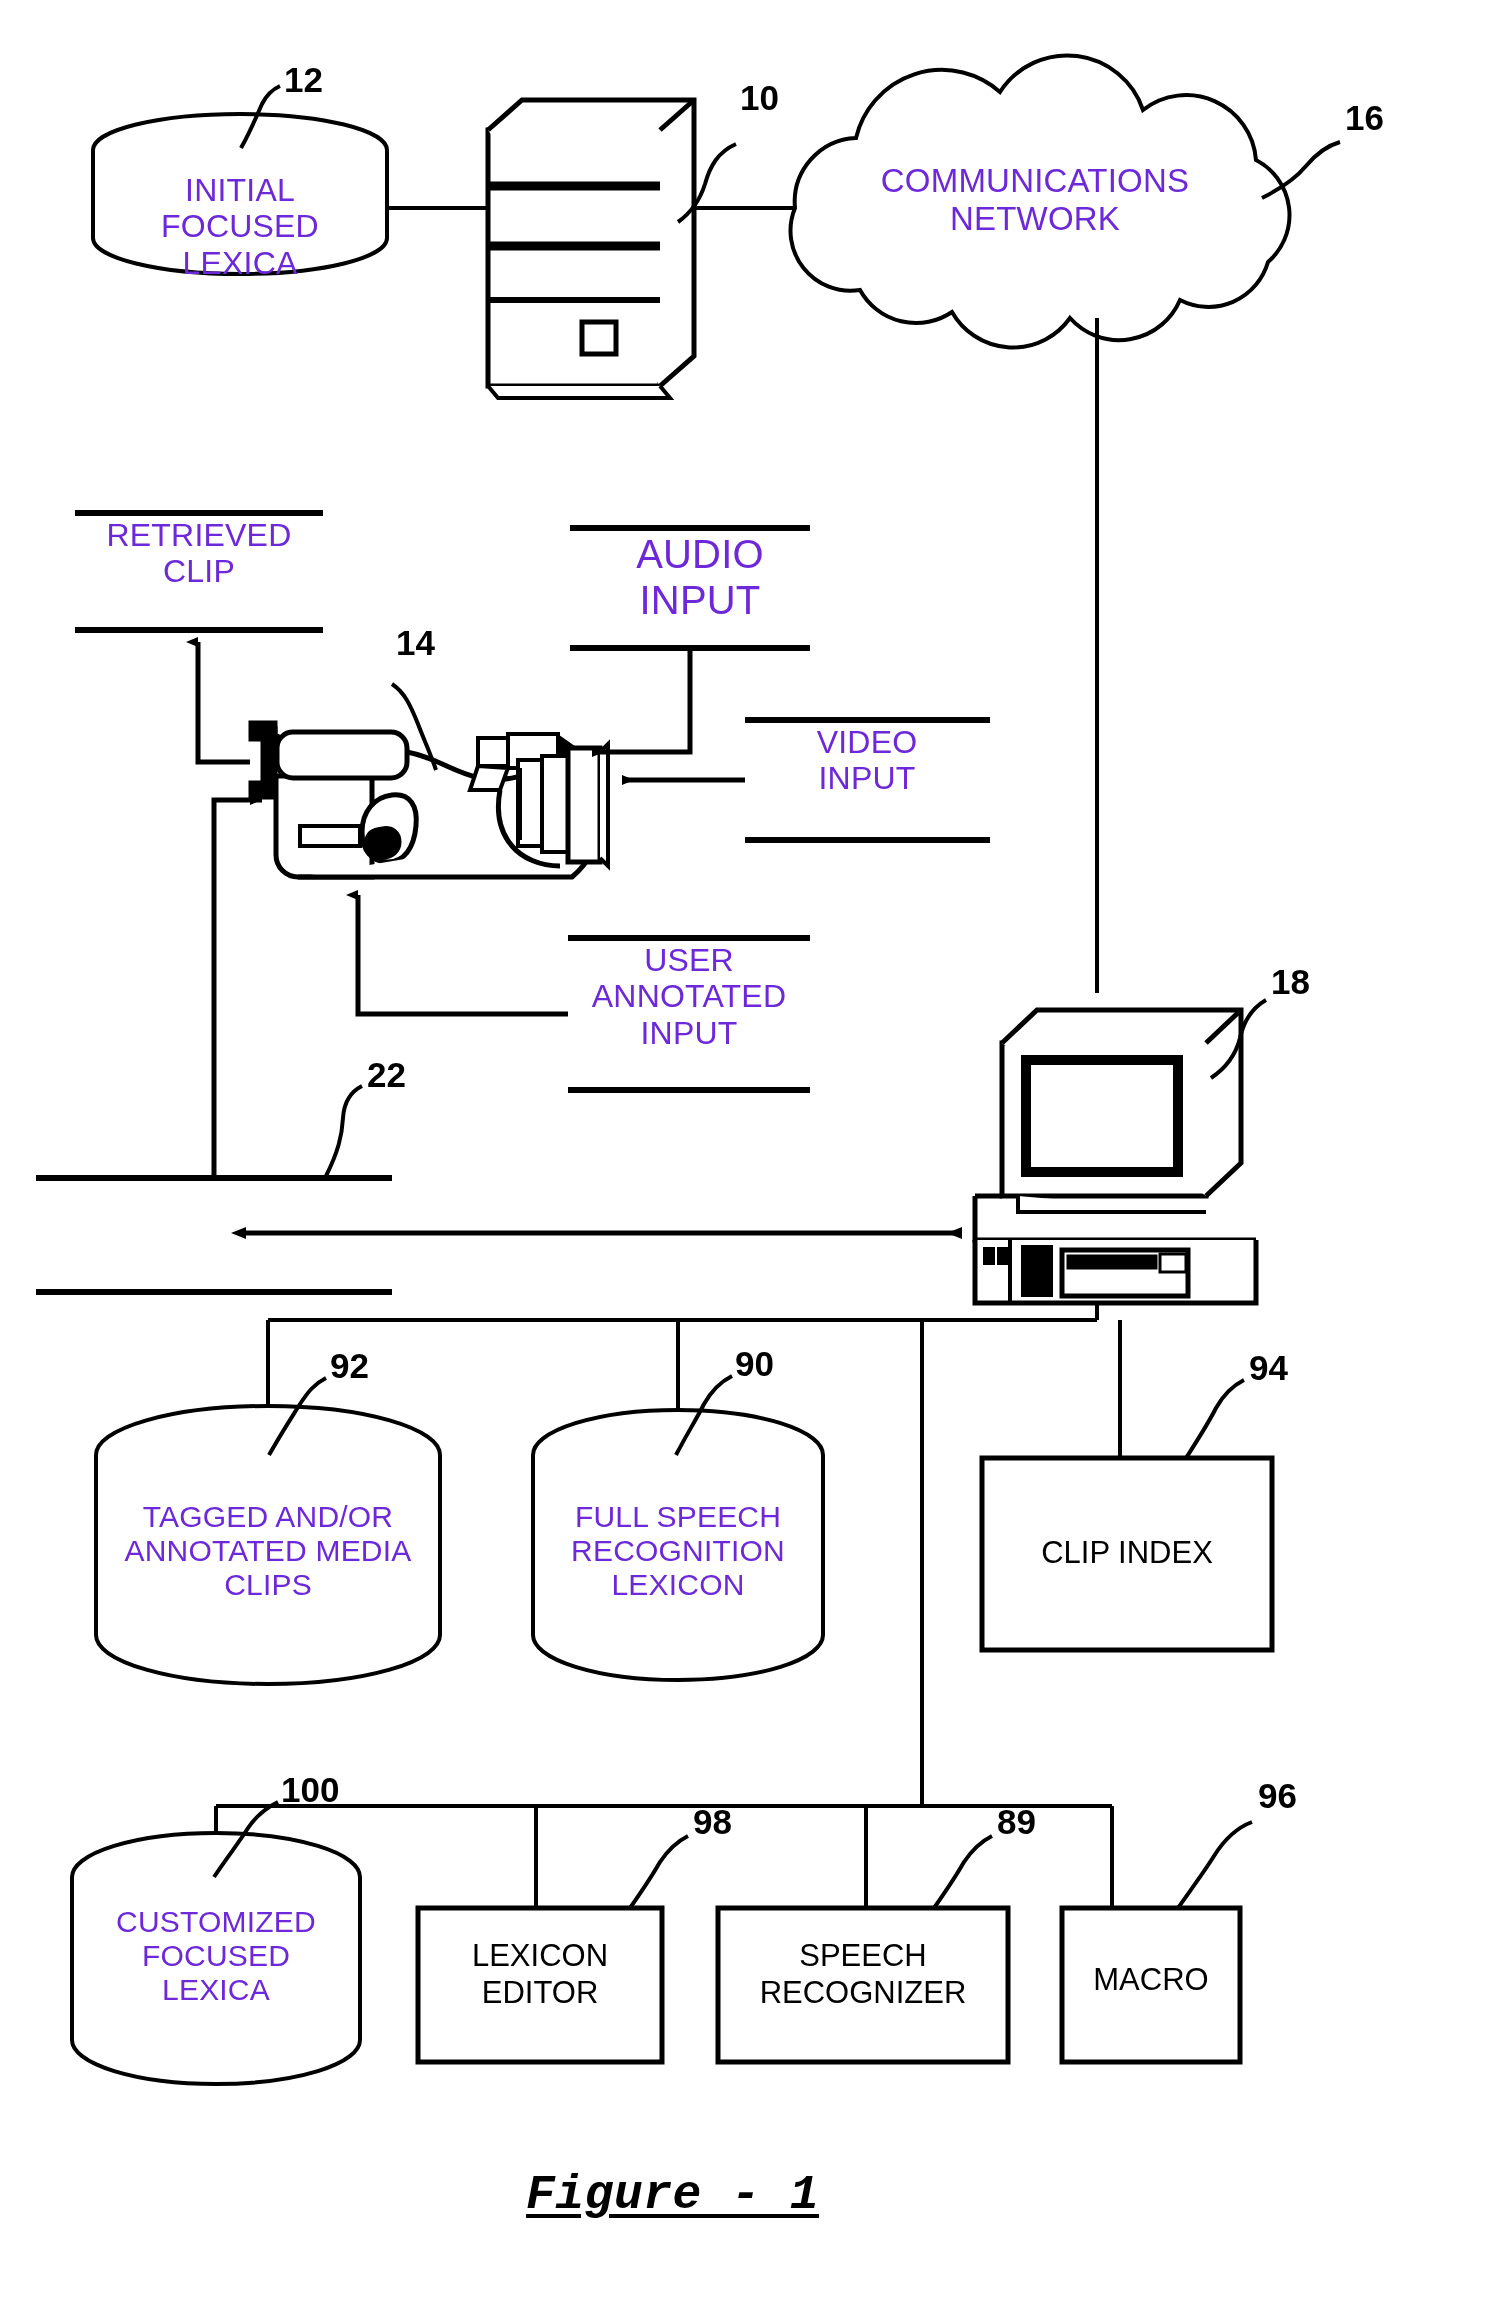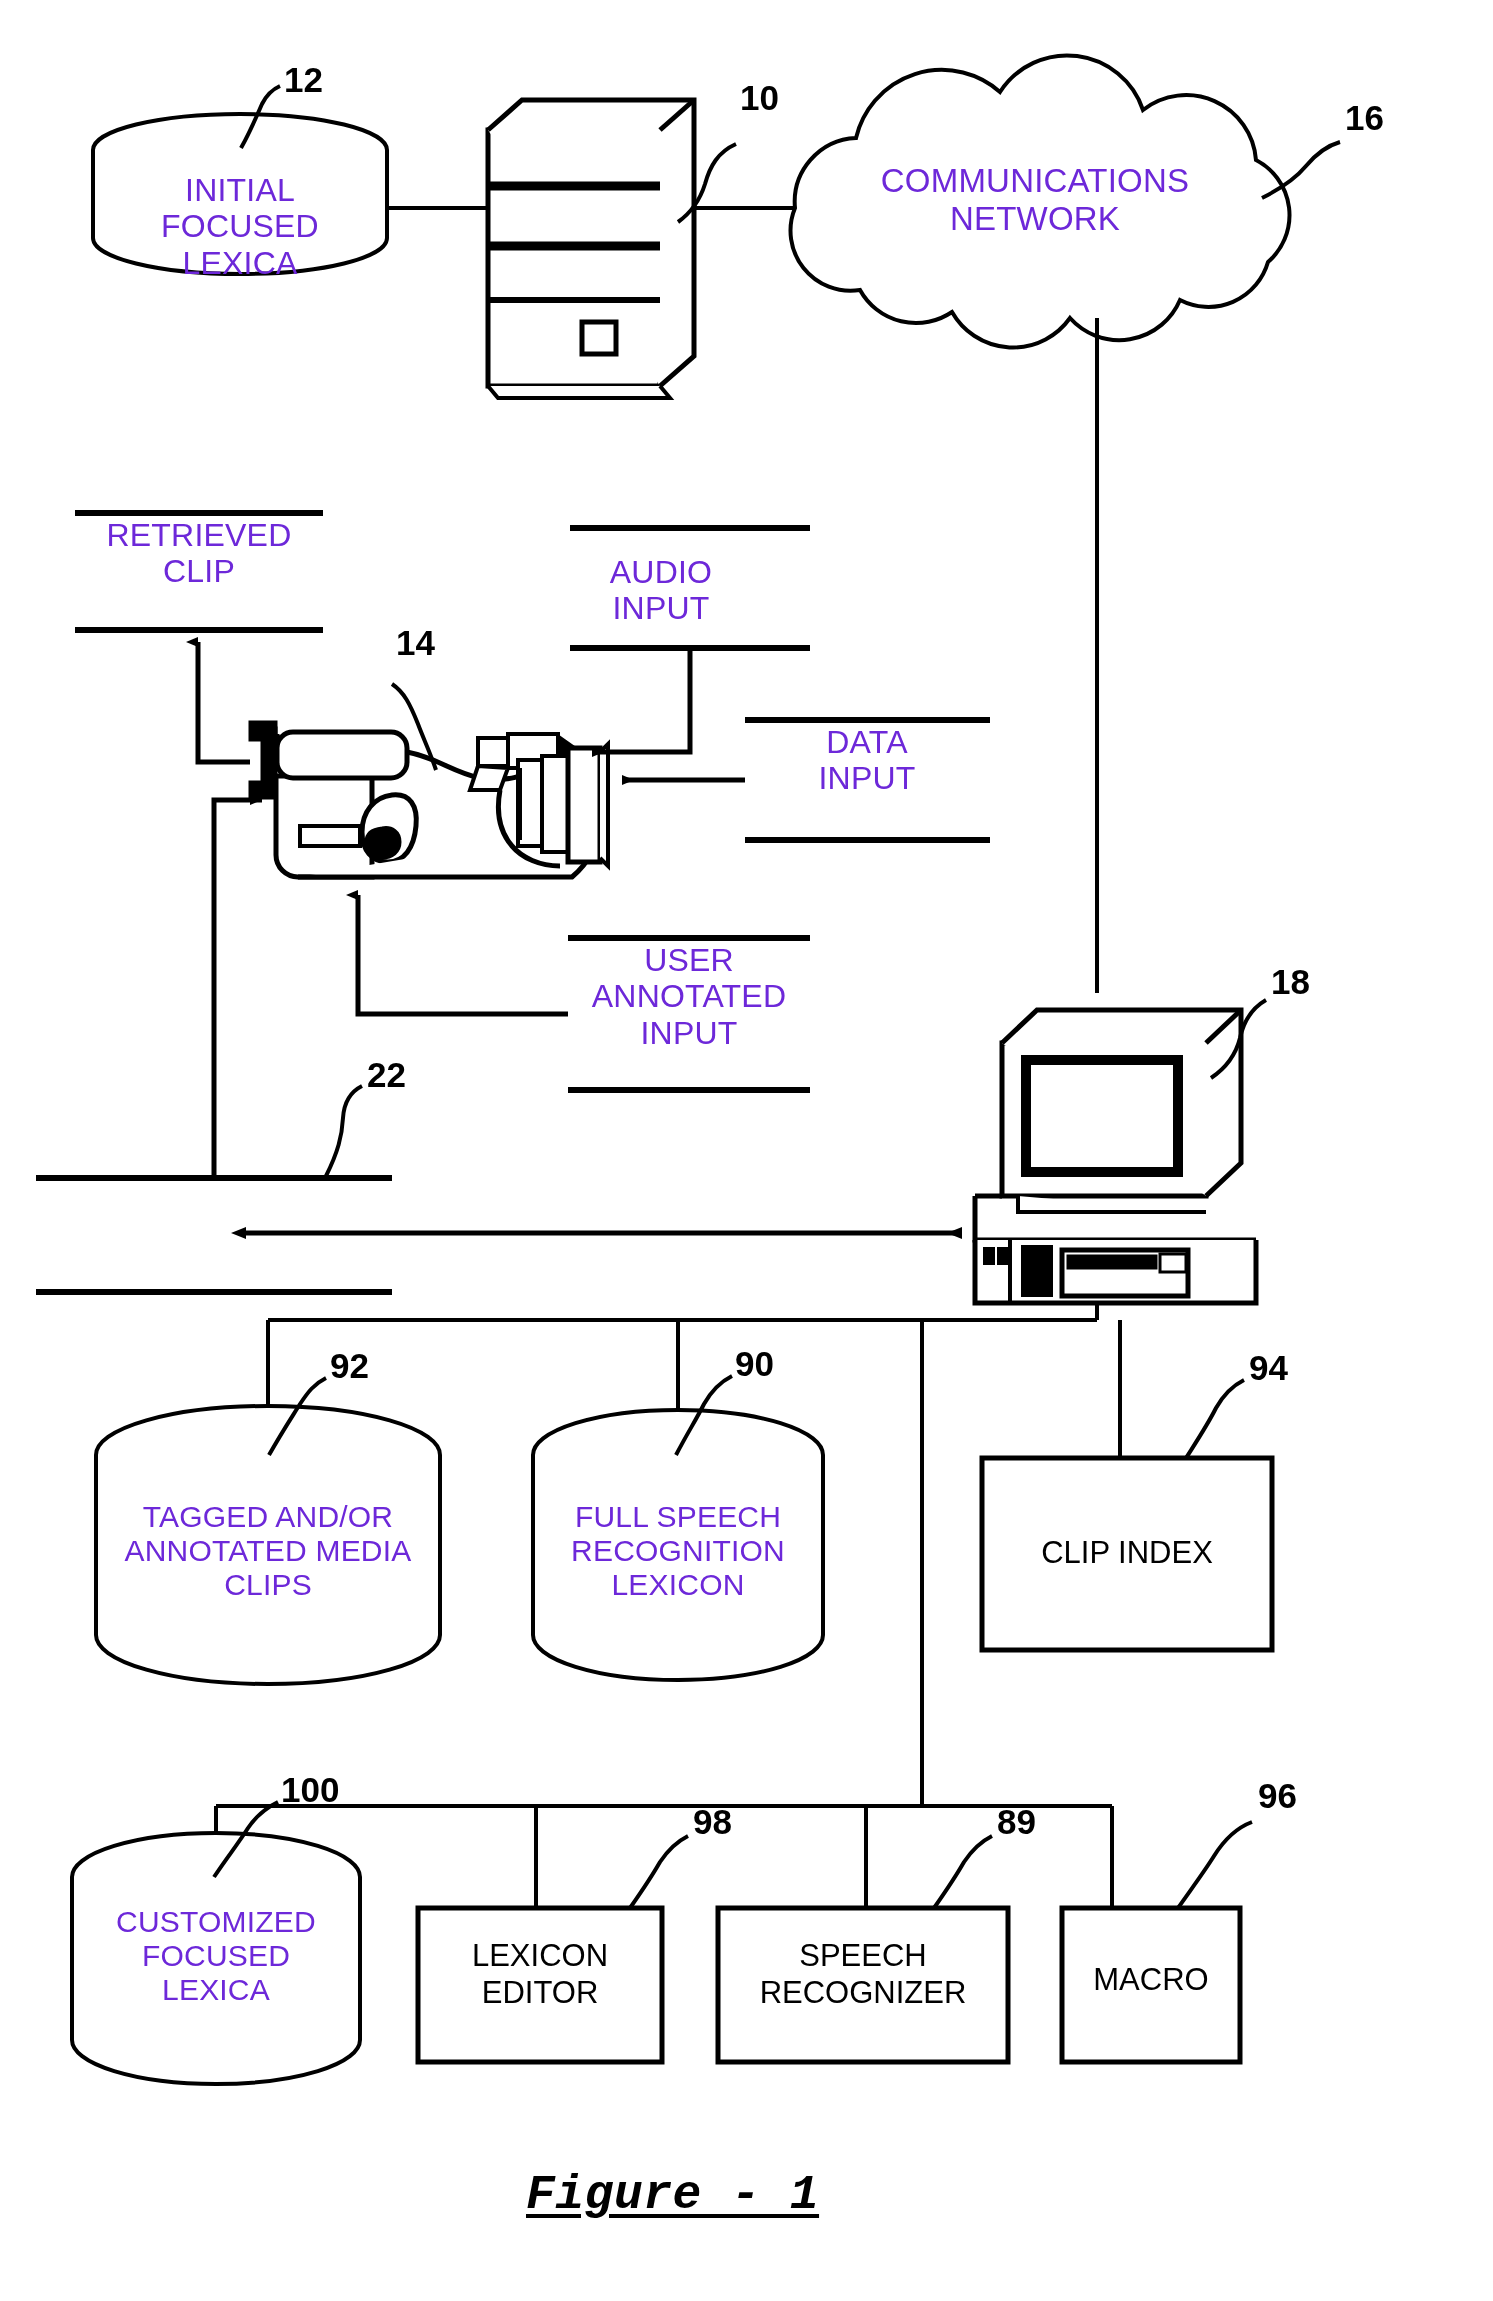--- a/index.html
+++ b/index.html
@@ -310,24 +310,24 @@
 EDITOR</div>
 
   <div class="boxlabel" style="left:718px; top:1938px; width:290px; font-size:31px;">SPEECH
 RECOGNIZER</div>
 
   <div class="boxlabel" style="left:1062px; top:1962px; width:178px; font-size:31px;">MACRO</div>
 
   <div class="lbl" style="left:68px; top:517px; width:262px; font-size:32px;">RETRIEVED
 CLIP</div>
 
-  <div class="lbl" style="left:536px; top:532px; width:250px; font-size:32px;margin-top:22px;">AUDIO
+  <div class="lbl" style="left:575px; top:532px; width:250px; font-size:40px;">AUDIO
 INPUT</div>
 
-  <div class="lbl" style="left:742px; top:724px; width:250px; font-size:32px;">DATA
+  <div class="lbl" style="left:742px; top:724px; width:250px; font-size:32px;">VIDEO
 INPUT</div>
 
   <div class="lbl" style="left:560px; top:942px; width:258px; font-size:32px;">USER
 ANNOTATED
 INPUT</div>
 
 
   <div class="refnum" style="left:284px; top:60px;">12</div>
   <div class="refnum" style="left:740px; top:78px;">10</div>
   <div class="refnum" style="left:1345px; top:98px;">16</div>

